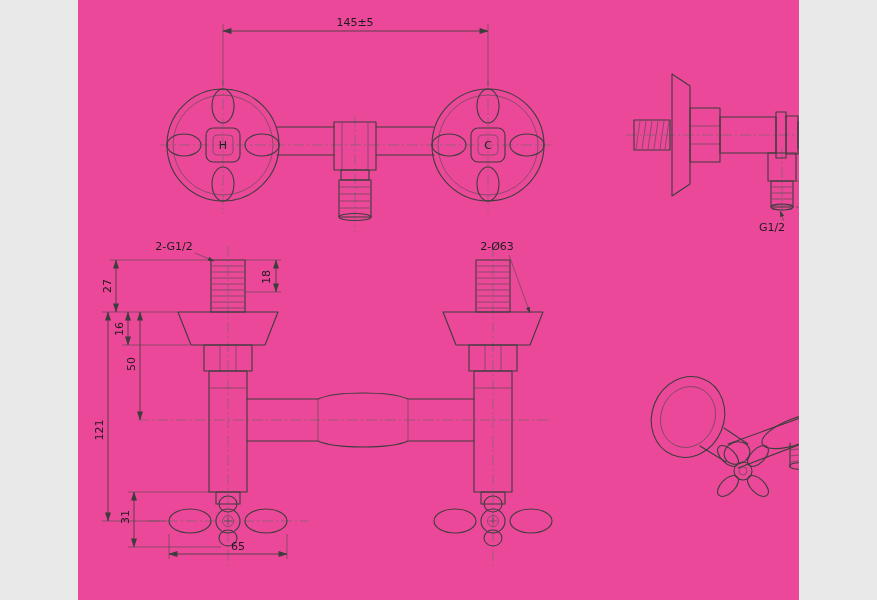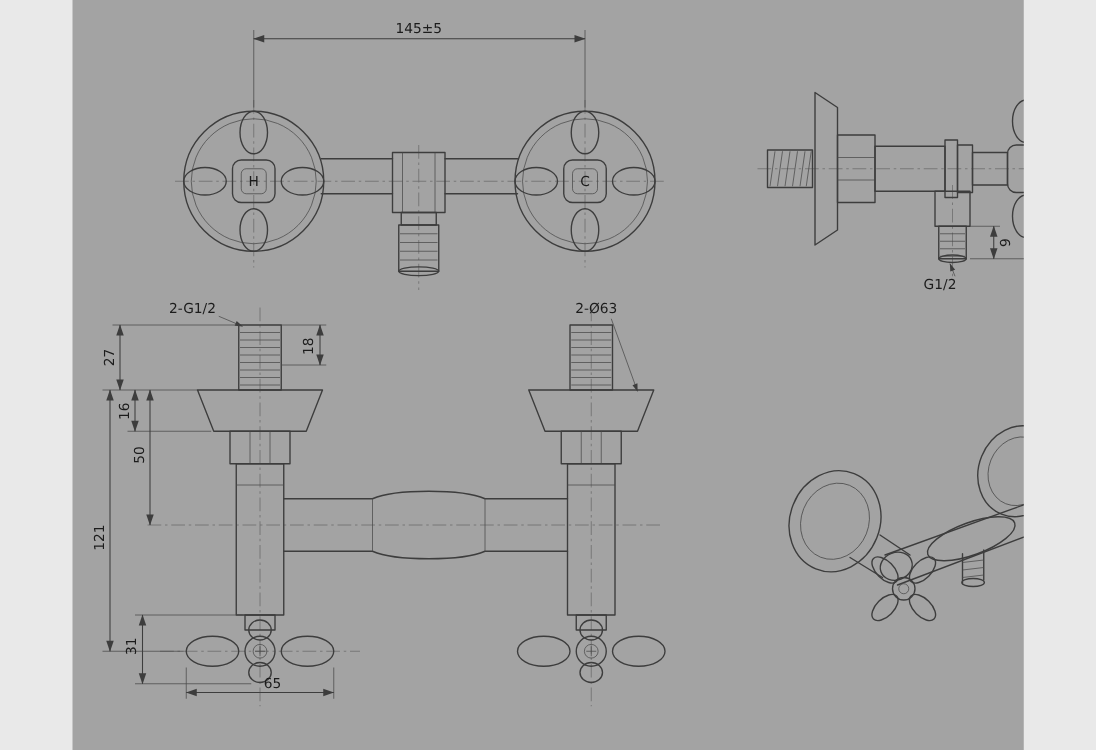--- a/index.html
+++ b/index.html
@@ -1,16 +1,16 @@
 <!DOCTYPE html>
 <html><head>
 <meta charset="utf-8">
 <style>
   html,body{margin:0;padding:0;background:#e9e9e9;}
-  .canvas{position:relative;width:721px;height:600px;background:#a3a3a3;overflow:hidden;margin:0 auto;padding-left:40px;}
+  .canvas{position:relative;width:721px;height:600px;background:#ec4899;overflow:hidden;margin:0 auto;}
   svg{position:absolute;left:0;top:0;}
   .ln{fill:none;stroke:#3d3d3d;stroke-width:1.1;stroke-linejoin:round;stroke-linecap:round;}
   .md{fill:none;stroke:#3d3d3d;stroke-width:0.85;}
   .thin{fill:none;stroke:#4a4a4a;stroke-width:0.6;}
   .cl{fill:none;stroke:#6a6a6a;stroke-width:0.6;stroke-dasharray:11 3 2 3;}
   .dimtxt{font-family:"DejaVu Sans",sans-serif;font-size:11px;fill:#1c1c1c;}
 </style>
 </head>
 <body>
 

